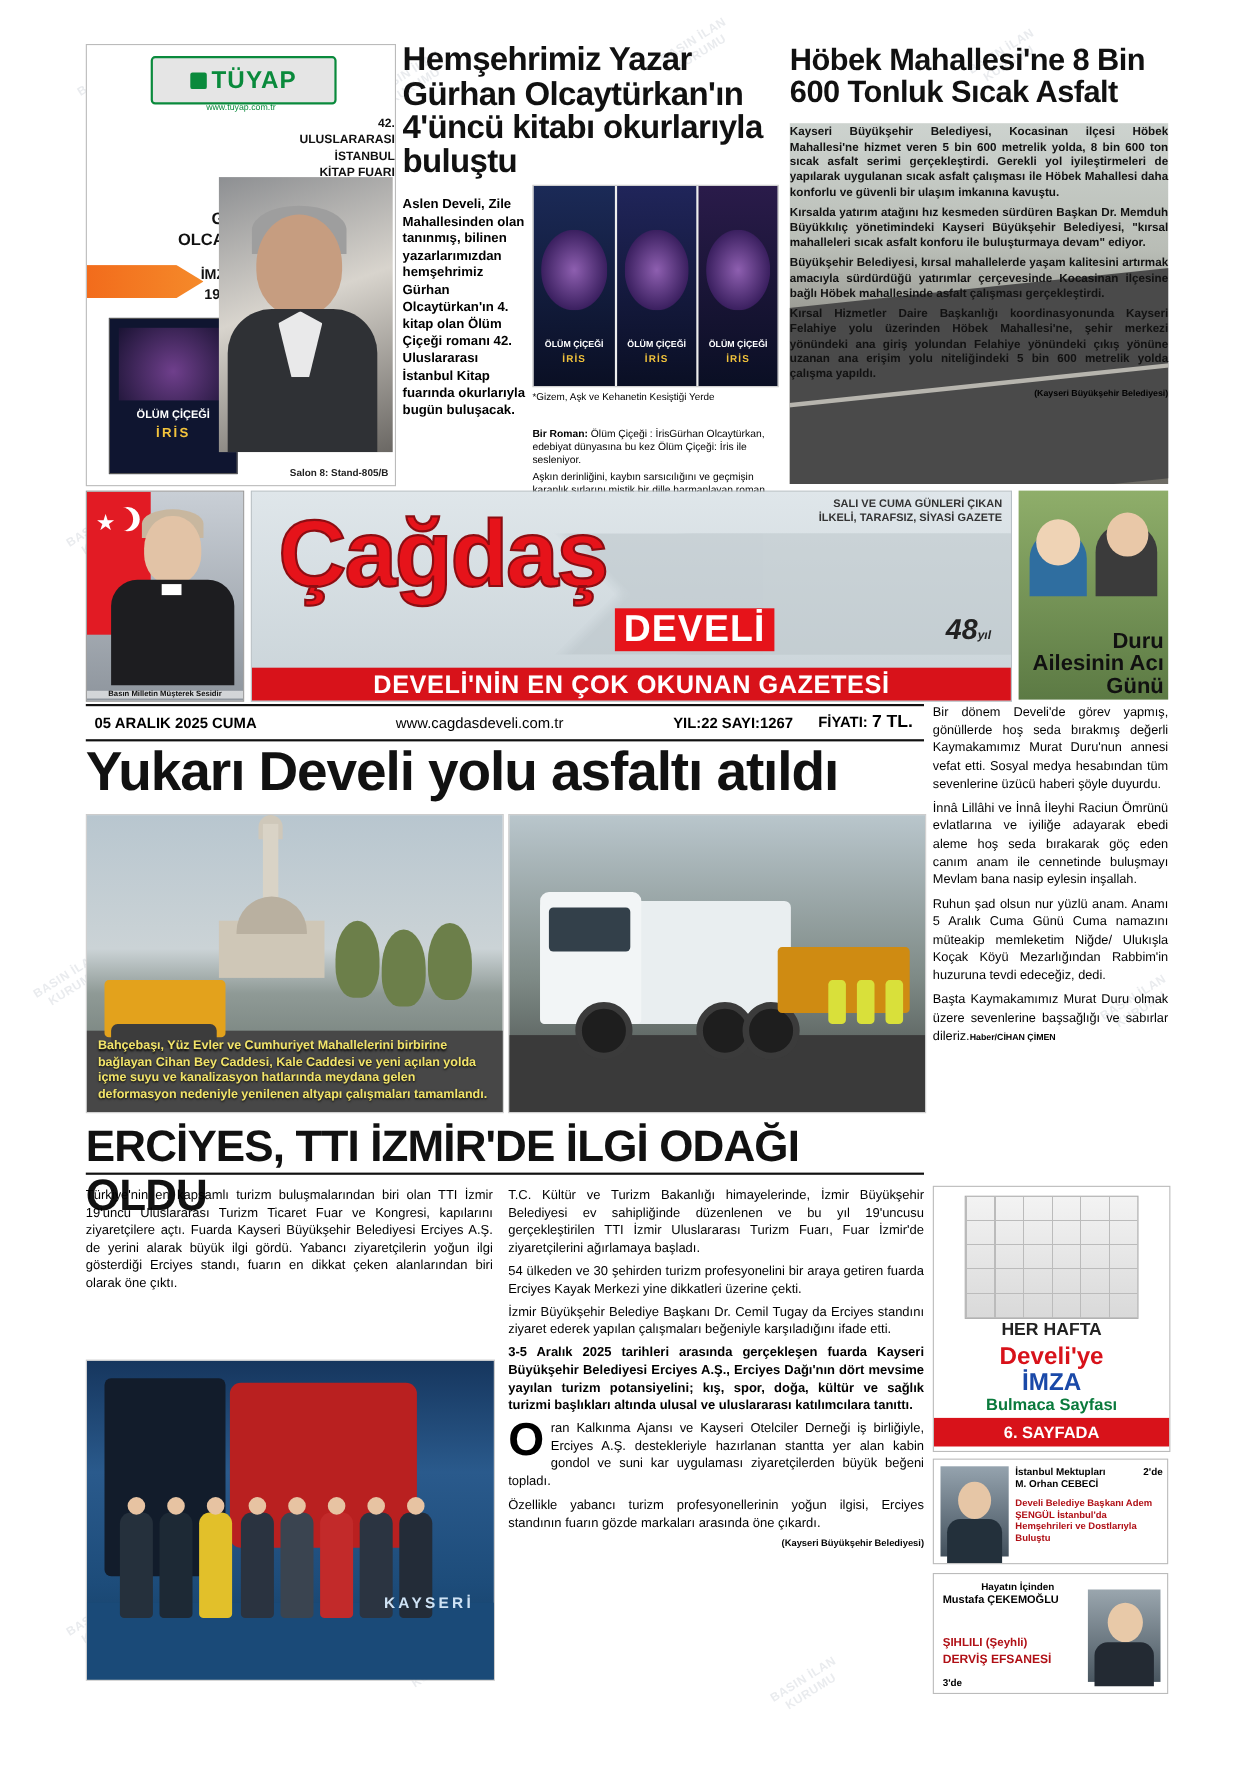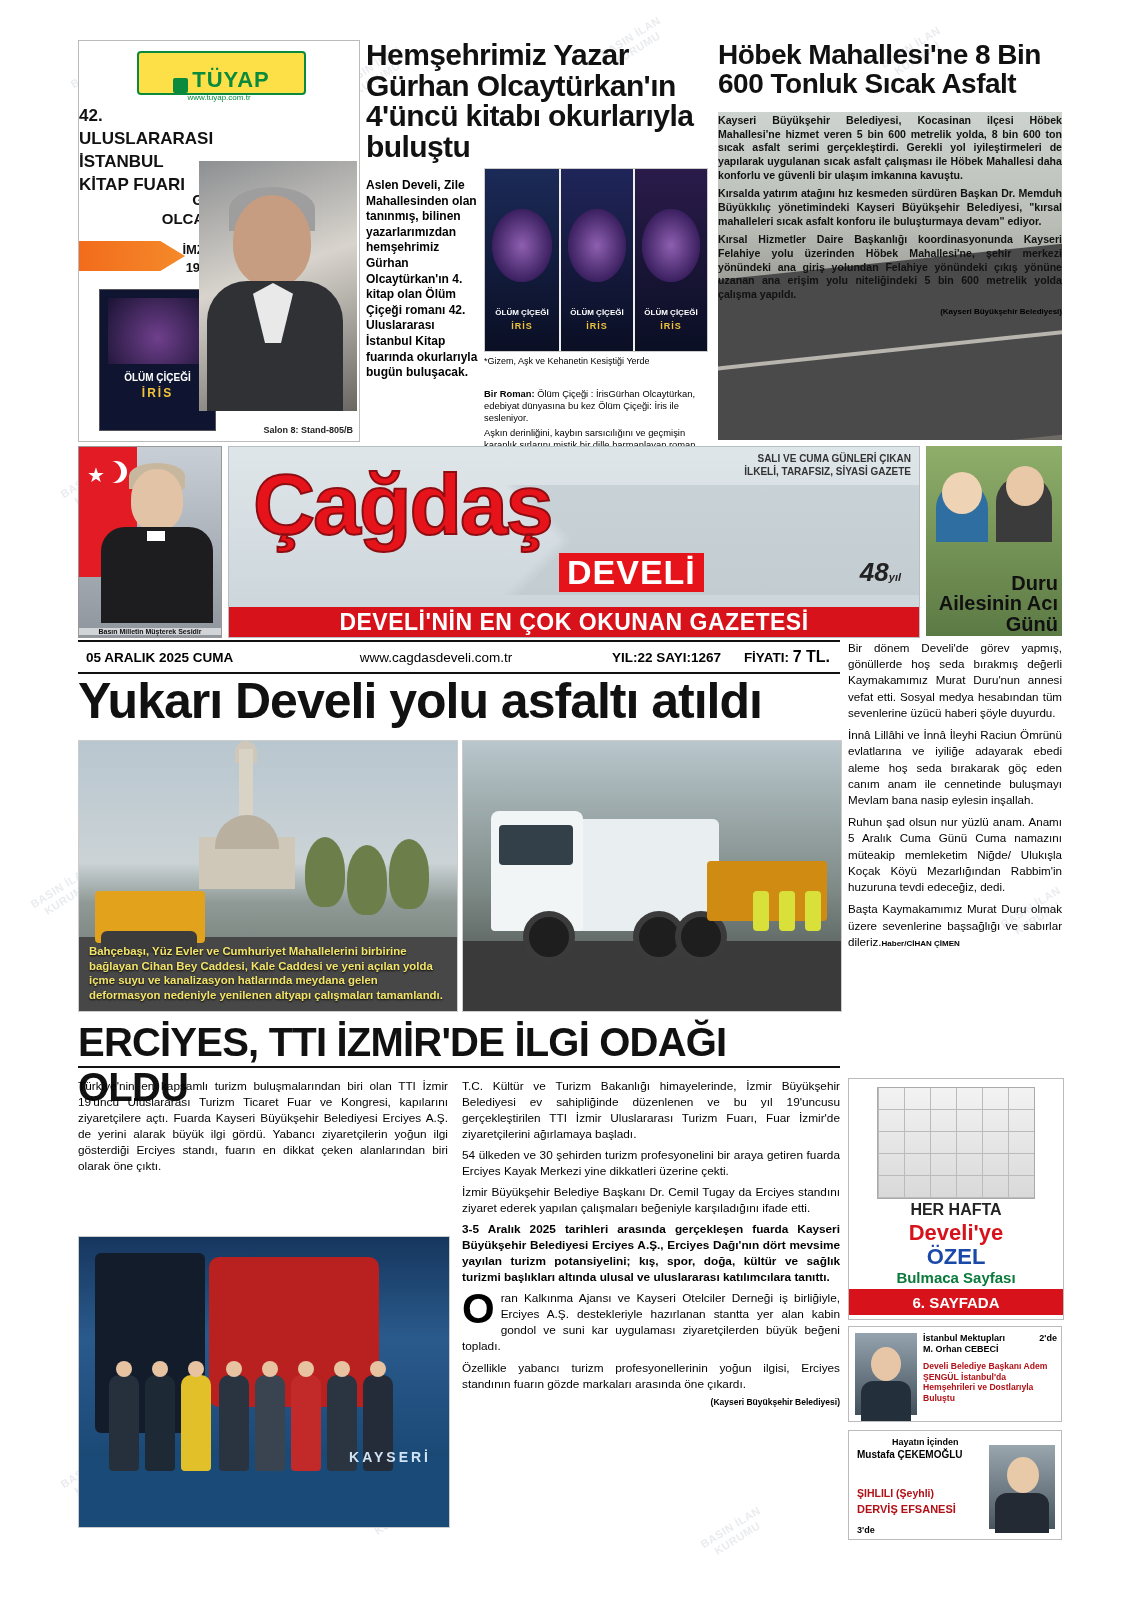--- a/index.html
+++ b/index.html
@@ -3,24 +3,24 @@
 <meta charset="utf-8">
 <style>
   html,body{margin:0;padding:0;background:#e8e8e8;}
   body{width:1140px;height:1613px;font-family:"Liberation Sans",sans-serif;color:#000;position:relative;overflow:hidden;}
   .page{position:absolute;inset:0;background:#fff;}
   .wm{position:absolute;color:rgba(120,130,150,.16);font-size:11px;font-weight:bold;letter-spacing:.5px;line-height:1.15;text-align:center;transform:rotate(-32deg);pointer-events:none;}
 
   
   .topband{position:absolute;left:78px;top:40px;width:984px;height:400px;}
   .ad-tuyap{position:absolute;left:0;top:0;width:280px;height:400px;border:1px solid #bbb;background:#fff;overflow:hidden;}
-  .tuyap-logo{position:absolute;left:58px;top:10px;width:165px;height:40px;border:2px solid #0a8a3c;border-radius:4px;display:flex;align-items:flex-end;justify-content:center;color:#0a8a3c;font-weight:bold;font-size:22px;letter-spacing:1px;background:#fde047;}
+  .tuyap-logo{position:absolute;left:58px;top:10px;width:165px;height:40px;border:2px solid #0a8a3c;border-radius:4px;display:flex;align-items:center;justify-content:center;color:#0a8a3c;font-weight:bold;font-size:22px;letter-spacing:1px;background:#e5e5e5;}
   .tuyap-logo .sq{width:15px;height:15px;background:#0a8a3c;margin-right:4px;border-radius:2px;}
   .tuyap-url{position:absolute;left:0;right:0;top:52px;text-align:center;font-size:8px;color:#0a8a3c;}
-  .tuyap-fair{position:absolute;left:0;right:0;top:64px;text-align:left;font-size:17px;font-weight:bold;line-height:1.35;color:#111;}
+  .tuyap-fair{position:absolute;left:0;right:0;top:64px;text-align:right;font-size:11px;font-weight:bold;line-height:1.35;color:#111;}
   .tuyap-name{position:absolute;left:0;right:0;top:150px;text-align:center;font-size:15px;font-weight:bold;line-height:1.25;color:#111;}
   .tuyap-imza{position:absolute;left:0;right:0;top:200px;text-align:center;font-size:13px;font-weight:bold;line-height:1.35;color:#111;}
   .arrow{position:absolute;left:-6px;top:200px;width:112px;height:30px;background:linear-gradient(90deg,#f26a1b,#f58a2a);clip-path:polygon(0 0,78% 0,100% 50%,78% 100%,0 100%);}
   .tuyap-book{position:absolute;left:20px;top:248px;width:115px;height:140px;background:#0f1530;border:1px solid #555;}
   .tuyap-book .bk-top{position:absolute;left:8px;top:8px;right:8px;height:66px;background:radial-gradient(circle at 50% 60%,#6f3f8c,#1a1333);}
   .tuyap-book .bk-t1{position:absolute;left:0;right:0;top:82px;text-align:center;color:#fff;font-size:10px;font-weight:bold;}
   .tuyap-book .bk-t2{position:absolute;left:0;right:0;top:96px;text-align:center;color:#f3c33c;font-size:12px;font-weight:bold;letter-spacing:2px;}
   .tuyap-photo{position:absolute;left:120px;top:120px;width:158px;height:250px;background:linear-gradient(160deg,#8d8f92,#d8d4cd 45%,#6a6763);overflow:hidden;}
   .tuyap-photo .head{position:absolute;left:34px;top:34px;width:78px;height:92px;border-radius:50% 50% 45% 45%;background:#c69d80;}
   .tuyap-photo .hair{position:absolute;left:30px;top:26px;width:86px;height:44px;border-radius:50% 50% 0 0;background:#9e9e9e;}
@@ -238,20 +238,21 @@
 
     <div class="art2">
       <h1>Höbek Mahallesi'ne 8 Bin 600 Tonluk Sıcak Asfalt</h1>
       <div class="bg">
         <div class="road"></div>
           <div class="roadline"></div>
       </div>
       <div class="txt">
         <p>Kayseri Büyükşehir Belediyesi, Kocasinan ilçesi Höbek Mahallesi'ne hizmet veren 5 bin 600 metrelik yolda, 8 bin 600 ton sıcak asfalt serimi gerçekleştirdi. Gerekli yol iyileştirmeleri de yapılarak uygulanan sıcak asfalt çalışması ile Höbek Mahallesi daha konforlu ve güvenli bir ulaşım imkanına kavuştu.</p>
         <p>Kırsalda yatırım atağını hız kesmeden sürdüren Başkan Dr. Memduh Büyükkılıç yönetimindeki Kayseri Büyükşehir Belediyesi, "kırsal mahalleleri sıcak asfalt konforu ile buluşturmaya devam" ediyor.</p>
+        <p>Büyükşehir Belediyesi, kırsal mahallelerde yaşam kalitesini artırmak amacıyla sürdürdüğü yatırımlar çerçevesinde Kocasinan ilçesine bağlı Höbek mahallesinde asfalt çalışması gerçekleştirdi.</p>
         <p>Kırsal Hizmetler Daire Başkanlığı koordinasyonunda Kayseri Felahiye yolu üzerinden Höbek Mahallesi'ne, şehir merkezi yönündeki ana giriş yolundan Felahiye yönündeki çıkış yönüne uzanan ana erişim yolu niteliğindeki 5 bin 600 metrelik yolda çalışma yapıldı.</p>
         <div class="src">(Kayseri Büyükşehir Belediyesi)</div>
       </div>
     </div>
   </div>
 
   <div class="masthead">
     <div class="ataturk">
       <div class="flag"></div>
         <div class="moon"></div>
@@ -366,21 +367,21 @@
       <p>İnnâ Lillâhi ve İnnâ İleyhi Raciun Ömrünü evlatlarına ve iyiliğe adayarak ebedi aleme hoş seda bırakarak göç eden canım anam ile cennetinde buluşmayı Mevlam bana nasip eylesin inşallah.</p>
       <p>Ruhun şad olsun nur yüzlü anam. Anamı 5 Aralık Cuma Günü Cuma namazını müteakip memleketim Niğde/ Ulukışla Koçak Köyü Mezarlığından Rabbim'in huzuruna tevdi edeceğiz, dedi.</p>
       <p><span>Başta Kaymakamımız Murat Duru olmak üzere sevenlerine başsağlığı ve sabırlar dileriz.</span><span class="src">Haber/CİHAN ÇİMEN</span></p>
     </div>
   </div>
 
   <div class="ad-bulmaca">
     <div class="cube"></div>
     <div class="t1">HER HAFTA</div>
     <div class="t2">Develi'ye</div>
-    <div class="t3">ÖZEL</div>
+    <div class="t3">İMZA</div>
     <div class="t4">Bulmaca Sayfası</div>
     <div class="t5">6. SAYFADA</div>
   </div>
 
   <div class="promo">
     <div class="ph">
         <div class="f"></div>
         <div class="b"></div>
       </div>
     <div class="nm"><span>İstanbul Mektupları</span><br><span>M. Orhan CEBECİ</span></div>

